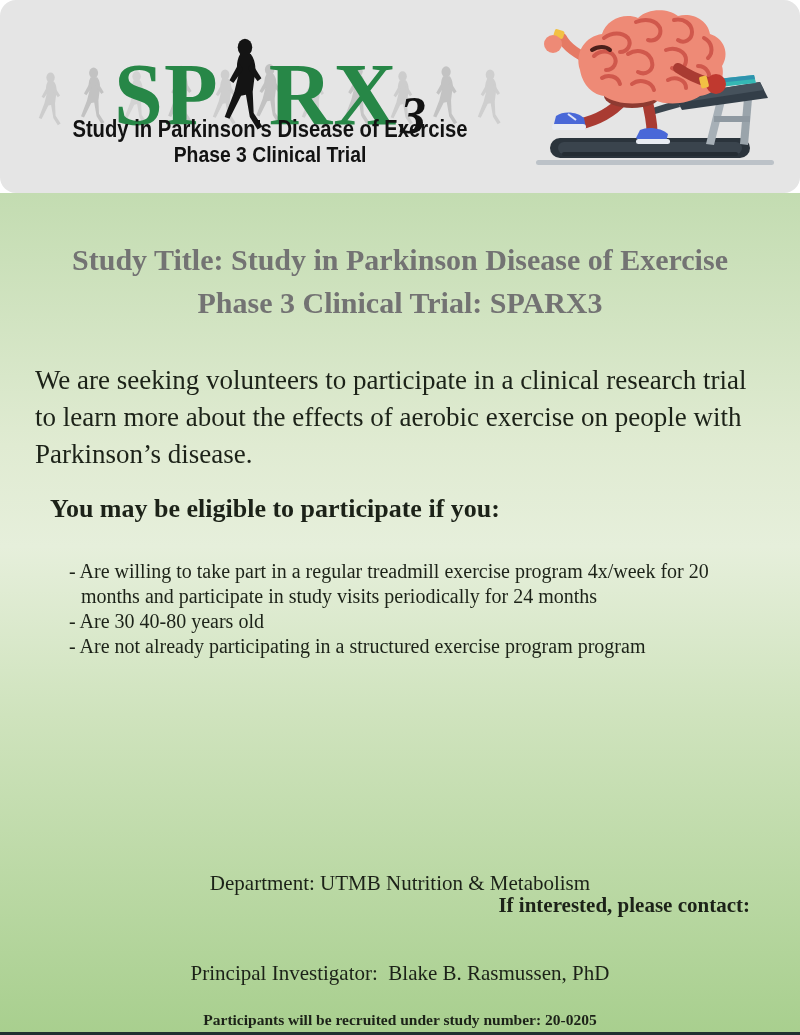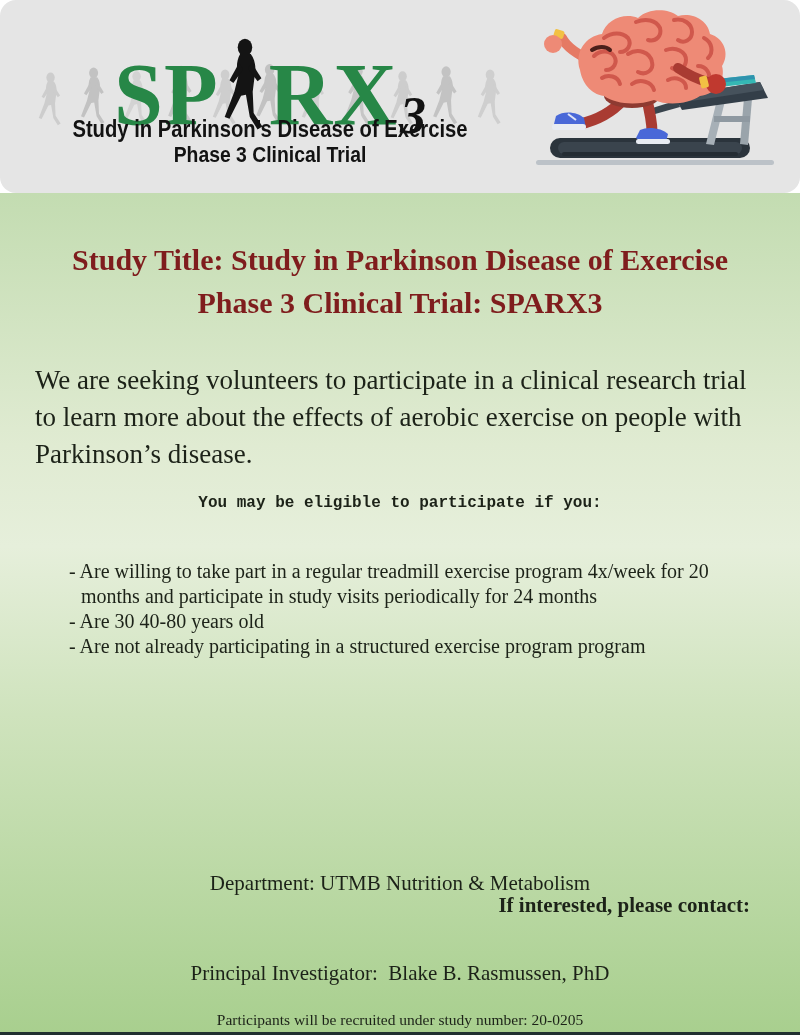--- a/index.html
+++ b/index.html
@@ -25,36 +25,36 @@
                    color:#121212; transform:scaleX(0.88); }
   .logo-subtitle .l1 { font-size:23px; line-height:26px; }
   .logo-subtitle .l2 { font-size:22px; line-height:25px; }
   .brain-illustration { position:absolute; left:528px; top:4px; width:252px; height:176px; }
   
   .green-body {
     position:absolute; left:0; top:193px; width:800px; height:842px;
     background:linear-gradient(180deg, #c3dcb1 0%, #e0ebd2 30%, #e6efdb 42%, #cfe3bd 62%, #a8cf8e 100%);
   }
   .study-title { position:absolute; left:50px; top:238px; width:700px; text-align:center;
-                 font-weight:bold; font-size:30px; line-height:43px; color:#7f1d1d; }
+                 font-weight:bold; font-size:30px; line-height:43px; color:#737373; }
   .intro { position:absolute; left:35px; top:362px; width:730px; 
            font-size:27px; line-height:37px; }
-  .eligibility-heading { position:absolute; left:50px; top:494px; width:700px; text-align:center;
-                         font-weight:bold; font-size:16px;font-family:Liberation Mono, monospace; }
+  .eligibility-heading { position:absolute; left:50px; top:494px; width:700px; 
+                         font-weight:bold; font-size:26px; }
   .bullets { position:absolute; left:62px; top:559px; width:706px;
              font-size:20px; line-height:25px; text-align:left; }
   .bullet { padding-left:19px; text-indent:-12px; }
   .pi-block { position:absolute; left:50px; top:808px; width:700px; text-align:center;
               font-size:21px; line-height:30px; white-space:pre-wrap; }
   .contact-heading { position:absolute; left:50px; top:893px; width:700px; text-align:right;
                      font-weight:bold; font-size:21px; }
   .contact-lines { position:absolute; left:50px; top:928px; width:700px; text-align:center;
                    font-size:29px; line-height:34px; }
   .footer-note { position:absolute; left:50px; top:1011px; width:700px; text-align:center;
-                 font-weight:normal; font-size:15.5px; }
+                 font-weight:bold; font-size:15.5px; }
   .bottom-bar { position:absolute; left:0; bottom:0; width:800px; height:3px; background:#203030; }
 </style>
 </head>
 <body>
 
 <svg width="0" height="0" style="position:absolute">
   <defs>
     <symbol id="walker" viewBox="0 0 60 100">
       <ellipse cx="31" cy="10" rx="7.5" ry="9"></ellipse>
       <path d="M26,17 C22,24 22,32 24,40 L20,56 L10,82 L15,84 L27,60 L32,59 L36,82 L44,95 L49,92 L40,78 L39,56 L41,40 C43,30 41,22 37,17 Z"></path>

